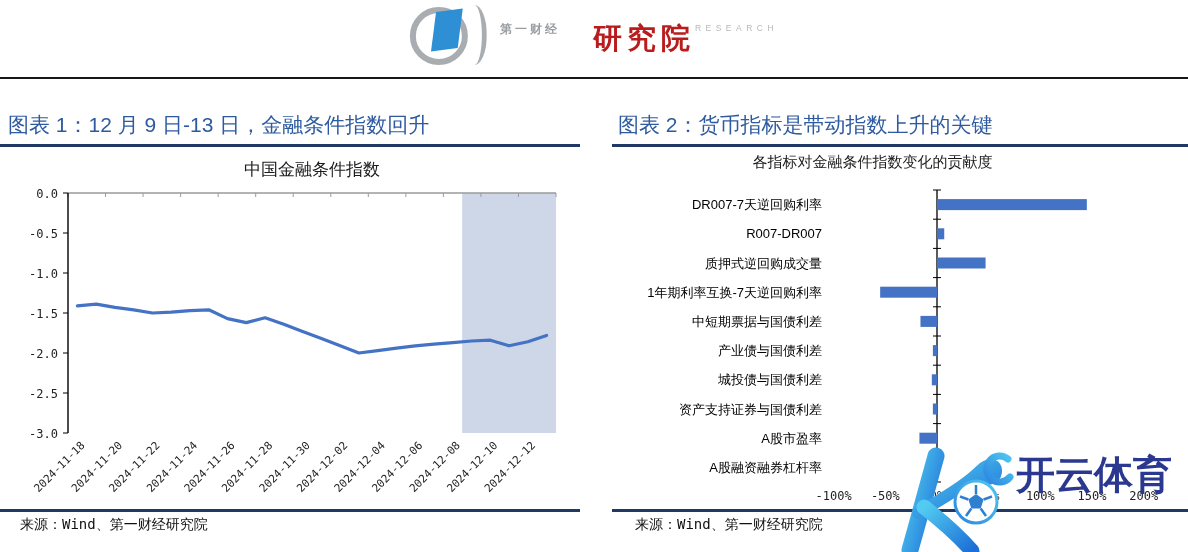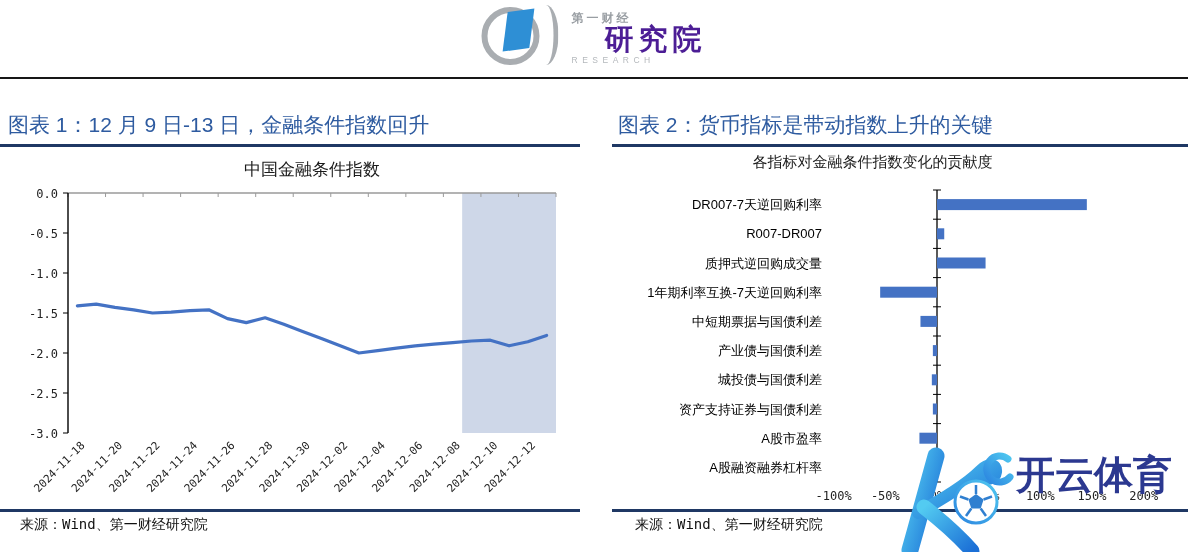--- a/index.html
+++ b/index.html
@@ -6,23 +6,23 @@
   .page{position:relative;width:1188px;height:552px;background:#fff;overflow:hidden;
         font-family:"Liberation Sans",sans-serif;}
   
   .brand{position:absolute;top:4px;left:50%;transform:translateX(-50%);display:flex;align-items:center;gap:10px;}
   .logo-mark{position:relative;width:80px;height:68px;}
   .logo-ring{position:absolute;left:0;top:3px;width:46px;height:46px;border:6px solid #A9ADB1;border-radius:50%;}
   .logo-para{position:absolute;left:24px;top:6px;width:26px;height:40px;background:#2E8FD5;
              transform:skewX(-15deg) rotate(-8deg);}
   .logo-arc{position:absolute;left:52px;top:1px;width:20px;height:60px;border-right:5px solid #A9ADB1;
             border-radius:50%;}
-  .logo-text{display:flex;flex-direction:column;line-height:1.05;}
+  .logo-text{display:flex;flex-direction:row;line-height:1.05;}
   .lt-top{font-size:12px;font-weight:bold;color:#999EA3;letter-spacing:3px;}
-  .lt-main{font-size:29px;font-weight:bold;color:#4c1d95;letter-spacing:5px;margin-left:33px;}
+  .lt-main{font-size:29px;font-weight:bold;color:#b91c1c;letter-spacing:5px;margin-left:33px;}
   .lt-sub{font-size:8.5px;color:#B4B8BC;letter-spacing:4.5px;margin-top:1px;}
   .top-rule{position:absolute;left:0;top:77px;width:1188px;height:2px;background:#161616;}
   
   .panel-header{position:absolute;top:111px;font-size:21px;font-weight:normal;color:#2E5BA0;white-space:nowrap;}
   .ph-left{left:8px;}
   .ph-right{left:618px;}
   .underline{position:absolute;top:144px;height:3px;background:#1F3864;}
   .ul-left{left:0;width:580px;}
   .ul-right{left:612px;width:576px;}
   .chart-title{position:absolute;color:#1a1a1a;font-weight:500;text-align:center;white-space:nowrap;}

